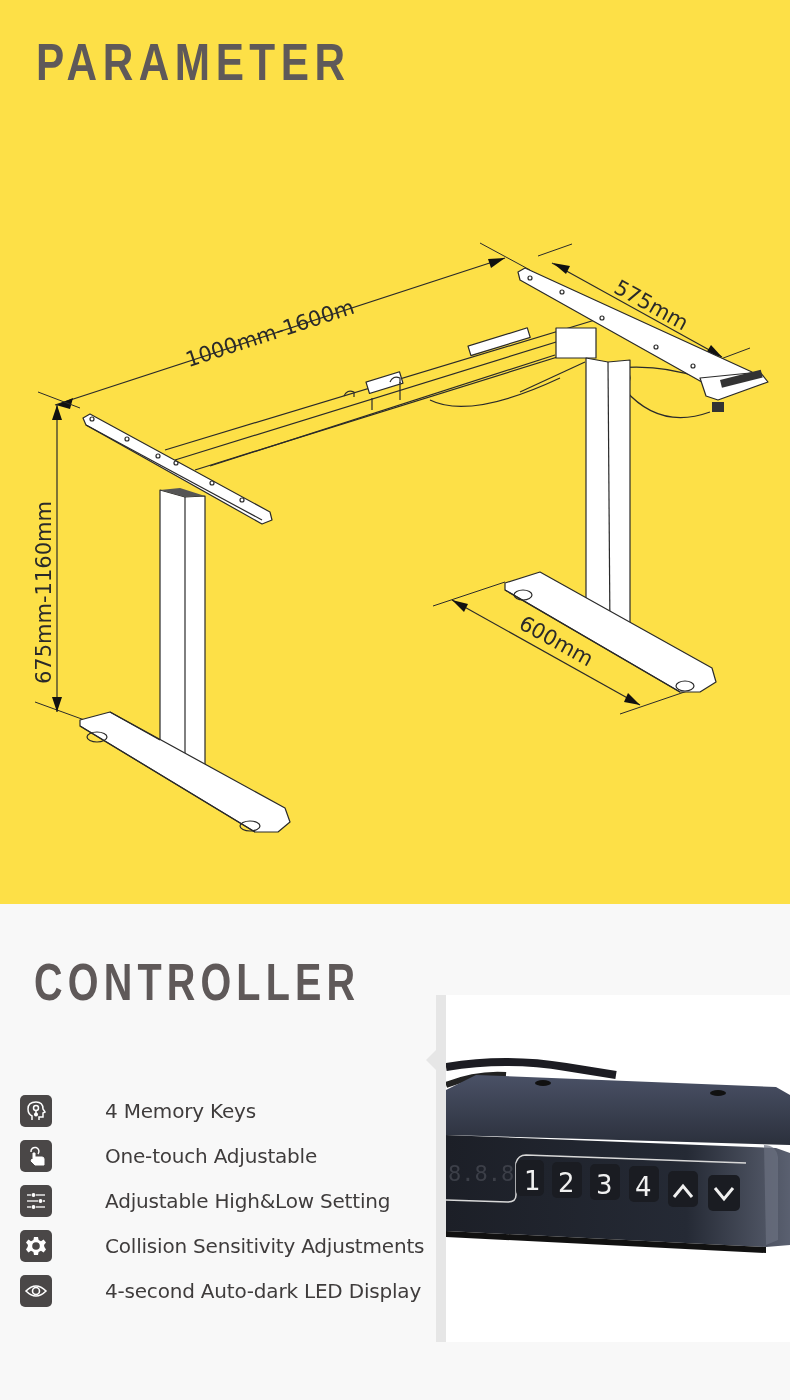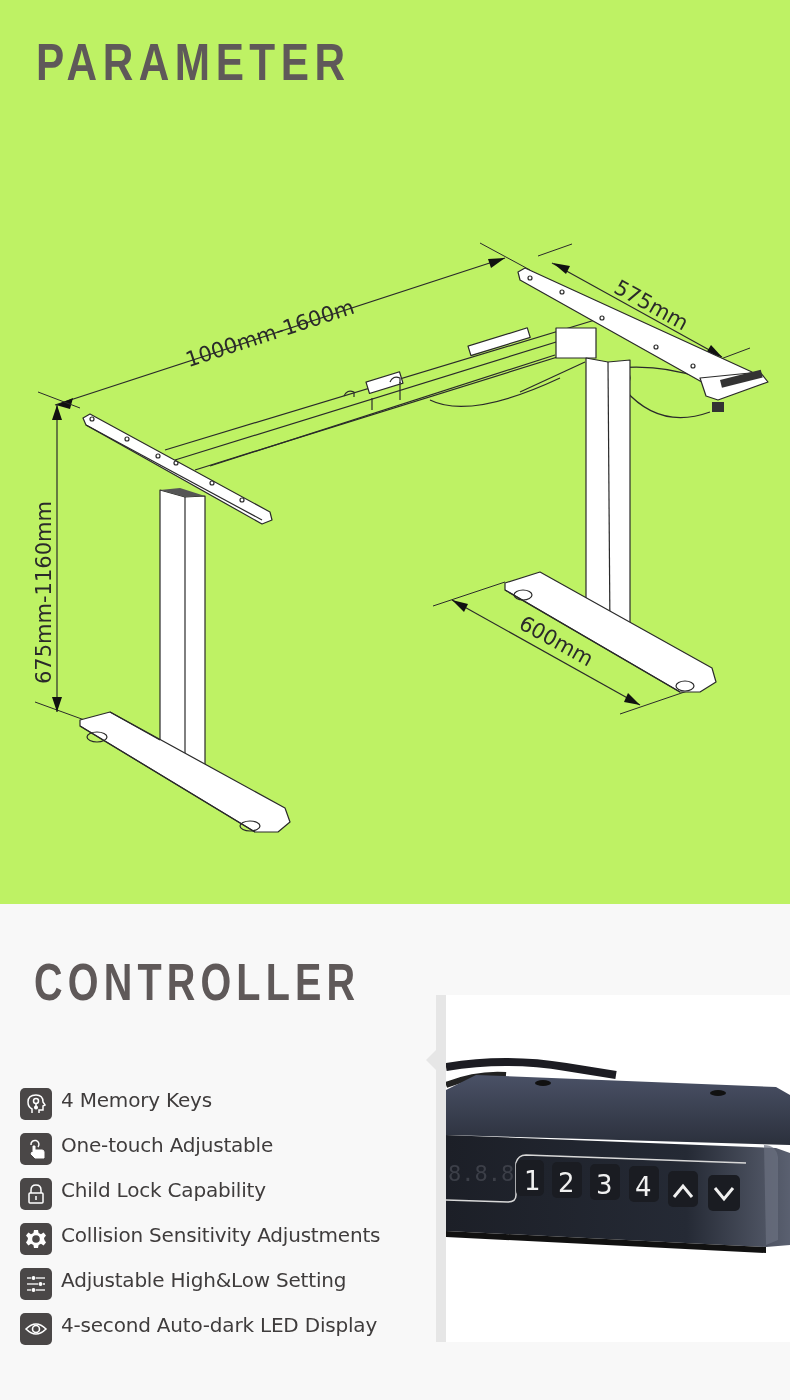--- a/index.html
+++ b/index.html
@@ -1,40 +1,40 @@
 <!DOCTYPE html>
 <html><head>
 <meta charset="utf-8">
 <style>
   * { box-sizing: border-box; margin: 0; padding: 0; }
   html, body { width: 790px; height: 1400px; background: #ffffff; overflow: hidden; }
   body { position: relative; font-family: "Liberation Sans", sans-serif; color: #3f3c3c; }
 
-  .section-top { position: absolute; left: 0; top: 0; width: 790px; height: 904px; background: #bef264; }
+  .section-top { position: absolute; left: 0; top: 0; width: 790px; height: 904px; background: #fde047; }
   .section-bottom { position: absolute; left: 0; top: 904px; width: 790px; height: 496px; background: #f8f8f8; }
 
   .heading {
     position: absolute;
     font-family: "Liberation Sans", sans-serif;
     font-weight: bold;
     color: #5f5959;
     letter-spacing: 6px;
     transform-origin: left top;
   }
   .heading-parameter { left: 36px; top: 32px; font-size: 46px; transform: scaleY(1.12) scaleX(0.92); }
   .heading-controller { left: 34px; top: 952px; font-size: 46px; transform: scaleY(1.12) scaleX(0.86); }
 
   .drawing { position: absolute; left: 0; top: 230px; width: 790px; height: 620px; }
   .dim-label {
     position: absolute; font-family: "DejaVu Sans", sans-serif; font-size: 21px; color: #2a2a2a;
     white-space: nowrap; transform-origin: left bottom;
   }
 
   .features { position: absolute; left: 20px; top: 1088px; width: 410px; }
-  .feature { display: flex; height: 45px; }
+  .feature { display: flex; align-items: center; height: 45px; gap: 44px; }
   .feature-icon {
     width: 32px; height: 32px; border-radius: 5px; background: #4a4747;
     display: flex; align-items: center; justify-content: center; flex-shrink: 0;
   }
   .feature-icon svg { width: 24px; height: 24px; }
   .feature-label {
     margin-left: 9px; font-family: "DejaVu Sans", sans-serif; font-size: 20px; color: #3f3c3c;
     letter-spacing: -0.2px; white-space: nowrap;
   }
 
@@ -161,52 +161,42 @@
     <span class="feature-icon">
       <svg viewBox="0 0 24 24" fill="#fff" stroke="#fff" stroke-width="1">
           <path d="M7,8 a4,4 0 1 1 7,2" fill="none" stroke-width="1.5"></path>
           <path d="M9,9 L11,9 L11,13 L18,13 Q20,13 20,15 L20,21 L11,21 L7,17 L8,15 L9,16 Z"></path>
         </svg>
     </span>
     <span class="feature-label">One-touch Adjustable</span>
   </div>
   <div class="feature">
     <span class="feature-icon">
-      <svg viewBox="0 0 24 24" fill="none" stroke="#fff" stroke-width="1.5">
-          <path d="M7,11 L7,8 Q7,3 12,3 Q17,3 17,8 L17,11"></path>
-          <rect x="5" y="11" width="14" height="10" rx="1"></rect>
-          <line x1="12" y1="14" x2="12" y2="18"></line>
-        </svg>
-    </span>
-    <span class="feature-label">Child Lock Capability</span>
-  </div>
-  <div class="feature">
-    <span class="feature-icon">
-      <svg viewBox="0 0 24 24" fill="#fff">
-          <path d="M10,2 L14,2 L14.6,5 L17,6.2 L19.6,4.6 L22,7.5 L20,10 L20.4,12 L22,14.5 L19.6,17.4 L17,15.8 L14.6,17.1 L14,20 L10,20 L9.4,17.1 L7,15.8 L4.4,17.4 L2,14.5 L3.6,12 L4,10 L2,7.5 L4.4,4.6 L7,6.2 L9.4,5 Z" transform="translate(0,1)"></path>
-          <circle cx="12" cy="12" r="3.8" fill="#4a4747"></circle>
-        </svg>
-    </span>
-    <span class="feature-label">Collision Sensitivity Adjustments</span>
-  </div>
-  <div class="feature">
-    <span class="feature-icon">
       <svg viewBox="0 0 24 24" fill="#fff" stroke="#fff" stroke-width="1.3">
           <line x1="3" y1="6" x2="7" y2="6"></line>
           <circle cx="9.5" cy="6" r="1.3"></circle>
           <line x1="12" y1="6" x2="21" y2="6"></line>
           <line x1="3" y1="12" x2="14" y2="12"></line>
           <circle cx="16.5" cy="12" r="1.3"></circle>
           <line x1="19" y1="12" x2="21" y2="12"></line>
           <line x1="3" y1="18" x2="7" y2="18"></line>
           <circle cx="9.5" cy="18" r="1.3"></circle>
           <line x1="12" y1="18" x2="21" y2="18"></line>
         </svg>
     </span>
     <span class="feature-label">Adjustable High&amp;Low Setting</span>
+  </div>
+  <div class="feature">
+    <span class="feature-icon">
+      <svg viewBox="0 0 24 24" fill="#fff">
+          <path d="M10,2 L14,2 L14.6,5 L17,6.2 L19.6,4.6 L22,7.5 L20,10 L20.4,12 L22,14.5 L19.6,17.4 L17,15.8 L14.6,17.1 L14,20 L10,20 L9.4,17.1 L7,15.8 L4.4,17.4 L2,14.5 L3.6,12 L4,10 L2,7.5 L4.4,4.6 L7,6.2 L9.4,5 Z" transform="translate(0,1)"></path>
+          <circle cx="12" cy="12" r="3.8" fill="#4a4747"></circle>
+        </svg>
+    </span>
+    <span class="feature-label">Collision Sensitivity Adjustments</span>
   </div>
   <div class="feature">
     <span class="feature-icon">
       <svg viewBox="0 0 24 24" fill="none" stroke="#fff" stroke-width="1.6">
           <path d="M2,12 Q12,2 22,12 Q12,22 2,12 Z"></path>
           <circle cx="12" cy="12" r="3.5"></circle>
         </svg>
     </span>
     <span class="feature-label">4-second Auto-dark LED Display</span>
   </div>

